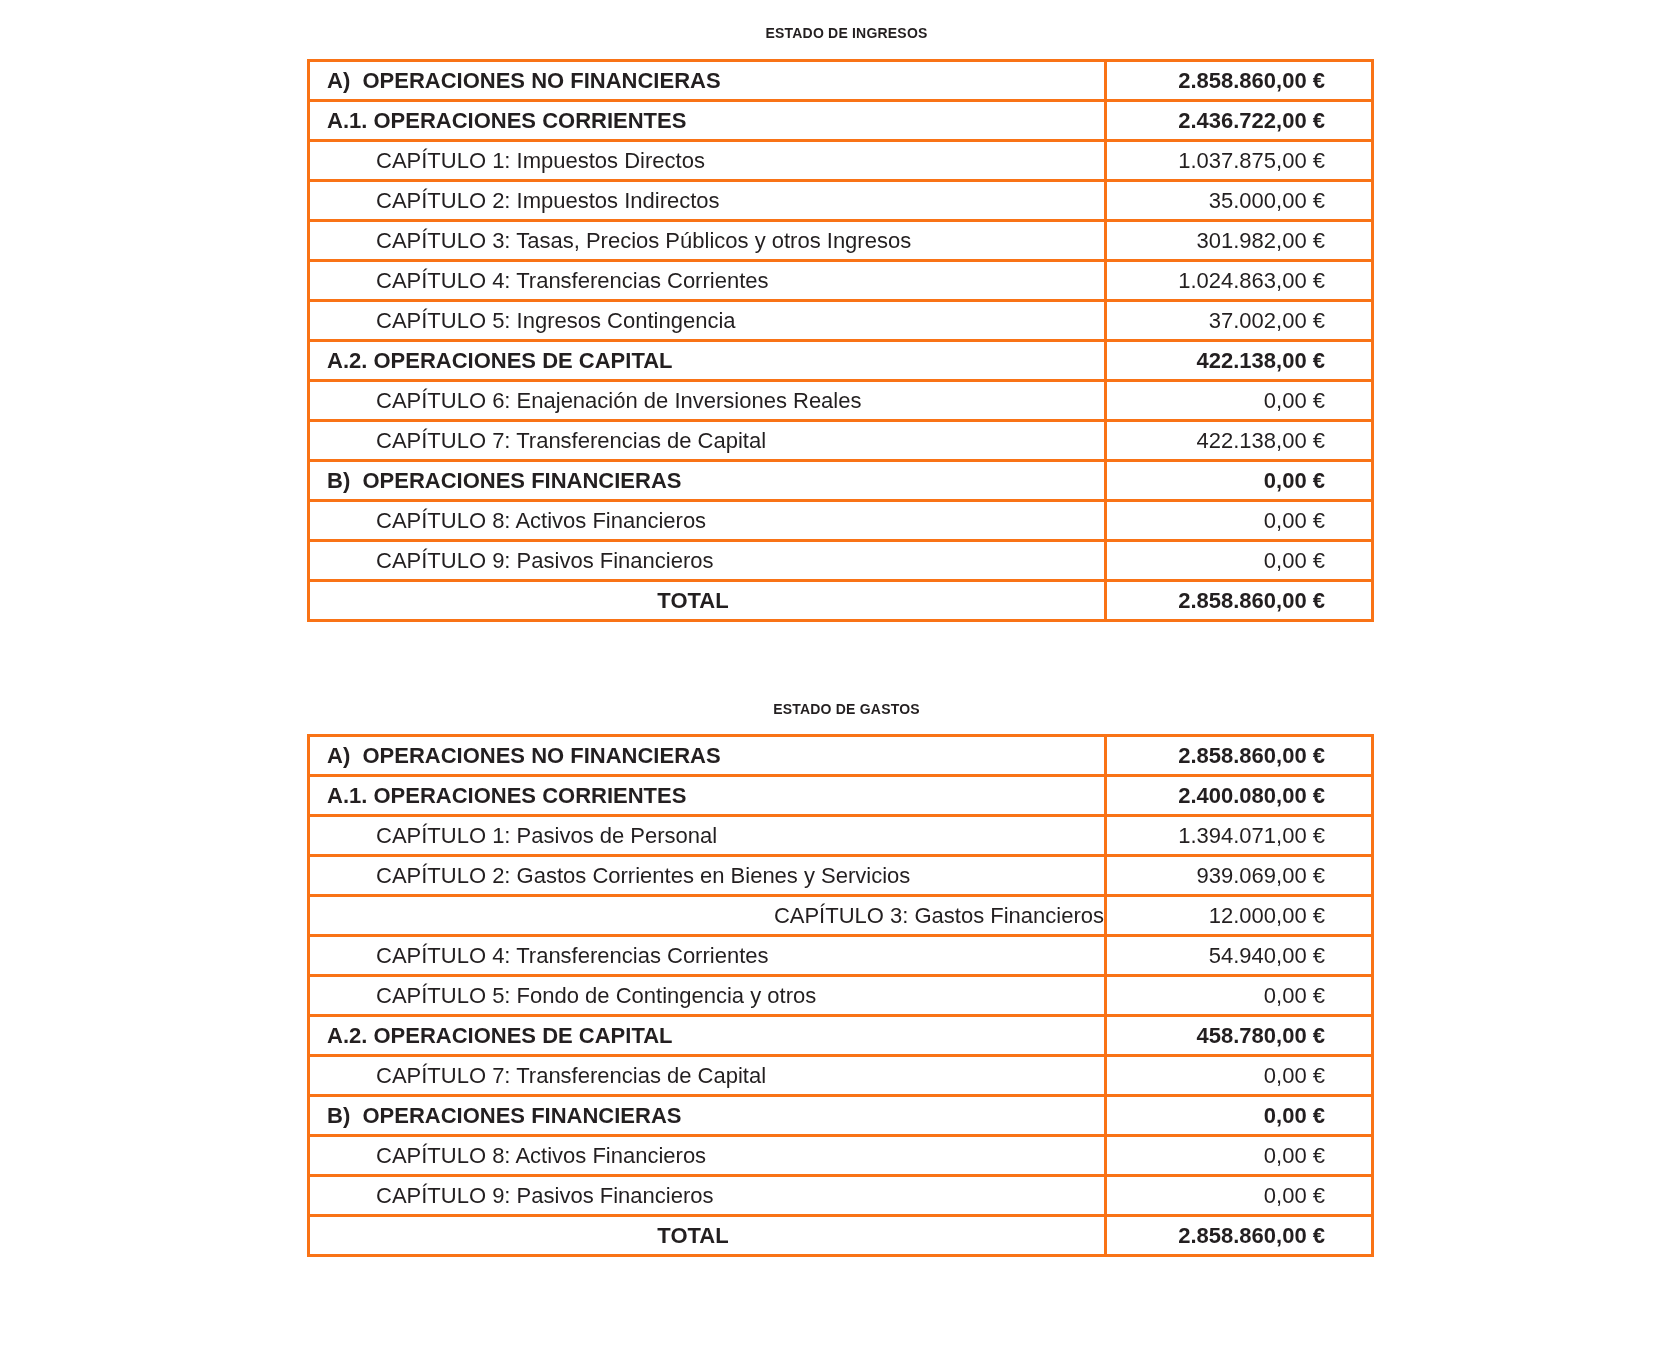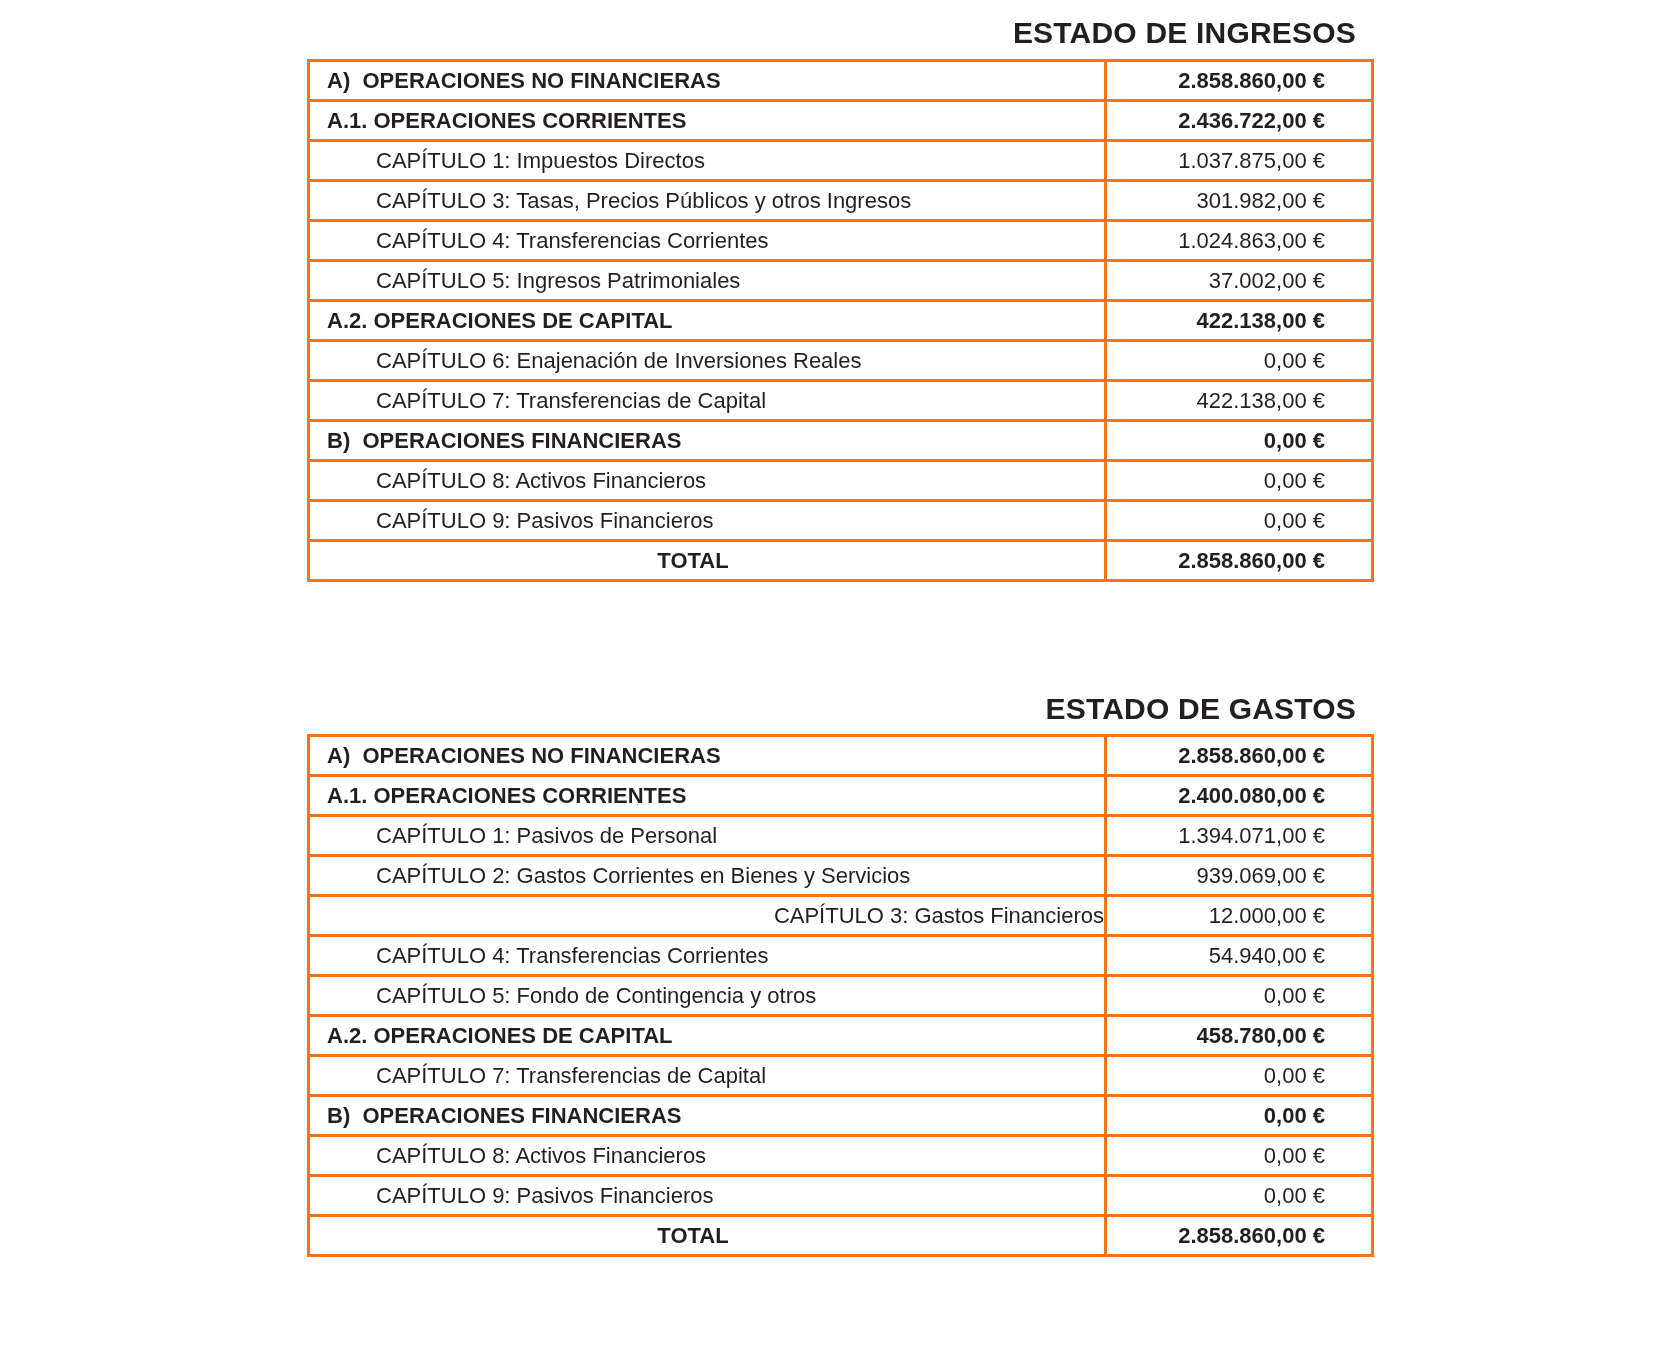--- a/index.html
+++ b/index.html
@@ -10,25 +10,25 @@
   body {
     width: 1680px;
     height: 1352px;
     position: relative;
     overflow: hidden;
     font-family: "Liberation Sans", "DejaVu Sans", sans-serif;
     color: #231f20;
   }
   .section-title {
     position: absolute;
-    left: 293px;
+    left: 315px;
     width: 1063px;
-    text-align: right;
+    text-align: center;
     font-weight: bold;
-    font-size: 30px;
+    font-size: 14px;
     line-height: 26px;
     letter-spacing: 0.2px;
   }
   #title-ingresos { top: 20px; }
   #title-gastos { top: 696px; }
 
   .budget-table {
     position: absolute;
     left: 307px;
     width: 1064px;
@@ -79,29 +79,33 @@
     </tr>
     <tr class="bold">
       <td class="lbl" style="white-space: pre;">A.1. OPERACIONES CORRIENTES</td>
       <td class="val" style="white-space: pre;">2.436.722,00 €</td>
     </tr>
     <tr>
       <td class="lbl chap" style="white-space: pre;">CAPÍTULO 1: Impuestos Directos</td>
       <td class="val" style="white-space: pre;">1.037.875,00 €</td>
     </tr>
     <tr>
+      <td class="lbl chap" style="white-space: pre;">CAPÍTULO 2: Impuestos Indirectos</td>
+      <td class="val" style="white-space: pre;">35.000,00 €</td>
+    </tr>
+    <tr>
       <td class="lbl chap" style="white-space: pre;">CAPÍTULO 3: Tasas, Precios Públicos y otros Ingresos</td>
       <td class="val" style="white-space: pre;">301.982,00 €</td>
     </tr>
     <tr>
       <td class="lbl chap" style="white-space: pre;">CAPÍTULO 4: Transferencias Corrientes</td>
       <td class="val" style="white-space: pre;">1.024.863,00 €</td>
     </tr>
     <tr>
-      <td class="lbl chap" style="white-space: pre;">CAPÍTULO 5: Ingresos Patrimoniales</td>
+      <td class="lbl chap" style="white-space: pre;">CAPÍTULO 5: Ingresos Contingencia</td>
       <td class="val" style="white-space: pre;">37.002,00 €</td>
     </tr>
     <tr class="bold">
       <td class="lbl" style="white-space: pre;">A.2. OPERACIONES DE CAPITAL</td>
       <td class="val" style="white-space: pre;">422.138,00 €</td>
     </tr>
     <tr>
       <td class="lbl chap" style="white-space: pre;">CAPÍTULO 6: Enajenación de Inversiones Reales</td>
       <td class="val" style="white-space: pre;">0,00 €</td>
     </tr>

